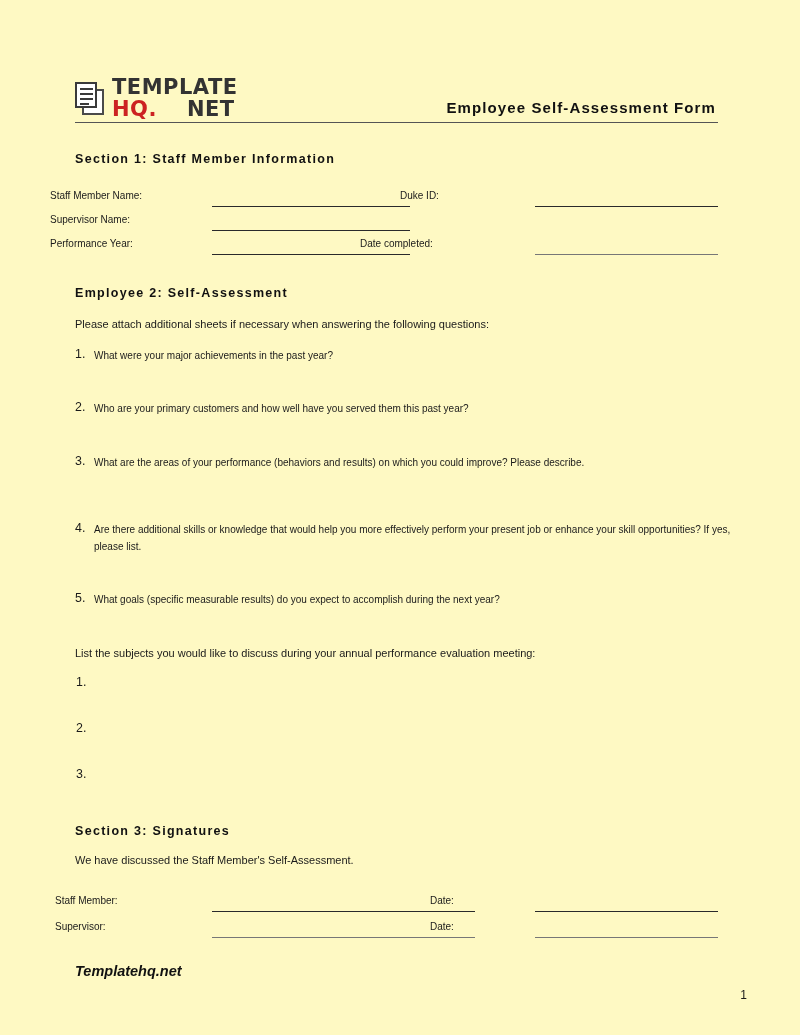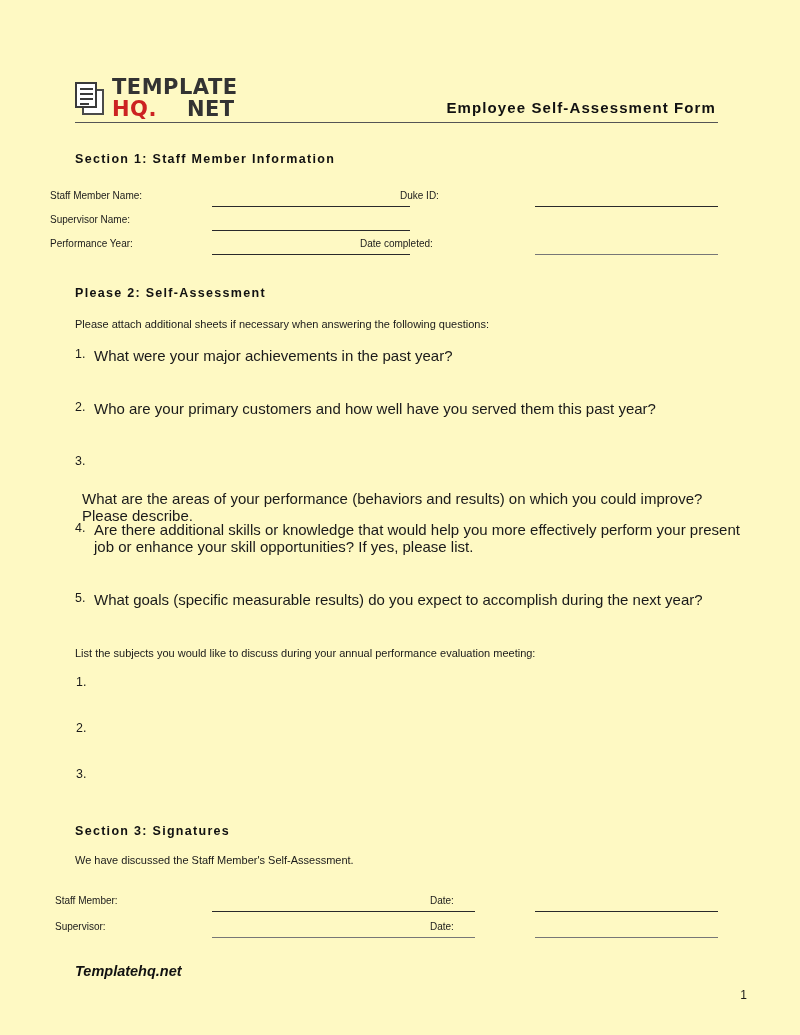--- a/index.html
+++ b/index.html
@@ -127,21 +127,21 @@
 
   
   .body-text {
     position: absolute;
     font-size: 11px;
     color: #1a1a1a;
     line-height: 17px;
   }
   .q-text {
     position: absolute;
-    font-size: 15px;
+    font-size: 10px;
     color: #1a1a1a;
     line-height: 17px;
   }
   .q-num {
     position: absolute;
     font-size: 12.4px;
     color: #1a1a1a;
   }
   .list-num {
     position: absolute;
@@ -223,32 +223,32 @@
 
   <div class="field-label" style="left:50px; top:214px; width:150px;">Supervisor Name:</div>
   <div class="field-line" style="left:212px; top:230px; width:198px;"></div>
 
   <div class="field-label" style="left:50px; top:238px; width:150px;">Performance Year:</div>
   <div class="field-line" style="left:212px; top:254px; width:198px;"></div>
 
   <div class="field-label" style="left:360px; top:238px; width:158px;">Date completed:</div>
   <div class="field-line light" style="left:535px; top:254px; width:183px;"></div>
 
-  <div class="section-heading" style="left:75px; top:286px;">Please 2: Self-Assessment</div>
+  <div class="section-heading" style="left:75px; top:286px;">Employee 2: Self-Assessment</div>
 
   <div class="body-text" style="left:75px; top:316px; width:640px;">Please attach additional sheets if necessary when answering the following questions:</div>
 
   <div class="q-num" style="left:75px; top:347px;">1.</div>
   <div class="q-text" style="left:94px; top:347px; width:630px;">What were your major achievements in the past year?</div>
 
   <div class="q-num" style="left:75px; top:400px;">2.</div>
   <div class="q-text" style="left:94px; top:400px; width:630px;">Who are your primary customers and how well have you served them this past year?</div>
 
   <div class="q-num" style="left:75px; top:454px;">3.</div>
-  <div class="q-text" style="left:82px; top:454px; width:660px;margin-top:36px;">What are the areas of your performance (behaviors and results) on which you could improve? Please describe.</div>
+  <div class="q-text" style="left:94px; top:454px; width:660px;">What are the areas of your performance (behaviors and results) on which you could improve? Please describe.</div>
 
   <div class="q-num" style="left:75px; top:521px;">4.</div>
   <div class="q-text" style="left:94px; top:521px; width:660px;">Are there additional skills or knowledge that would help you more effectively perform your present job or enhance your skill opportunities? If yes, please list.</div>
 
   <div class="q-num" style="left:75px; top:591px;">5.</div>
   <div class="q-text" style="left:94px; top:591px; width:660px;">What goals (specific measurable results) do you expect to accomplish during the next year?</div>
 
   <div class="body-text" style="left:75px; top:645px; width:660px;">List the subjects you would like to discuss during your annual performance evaluation meeting:</div>
 
   <div class="list-num" style="left:76px; top:675px;">1.</div>

